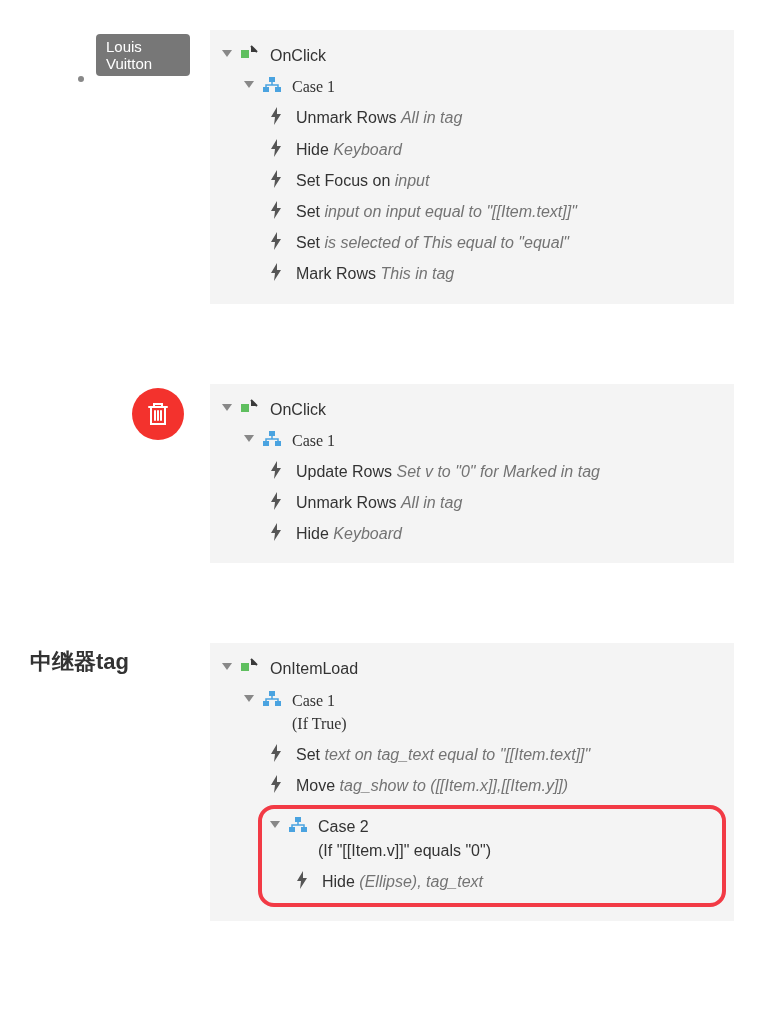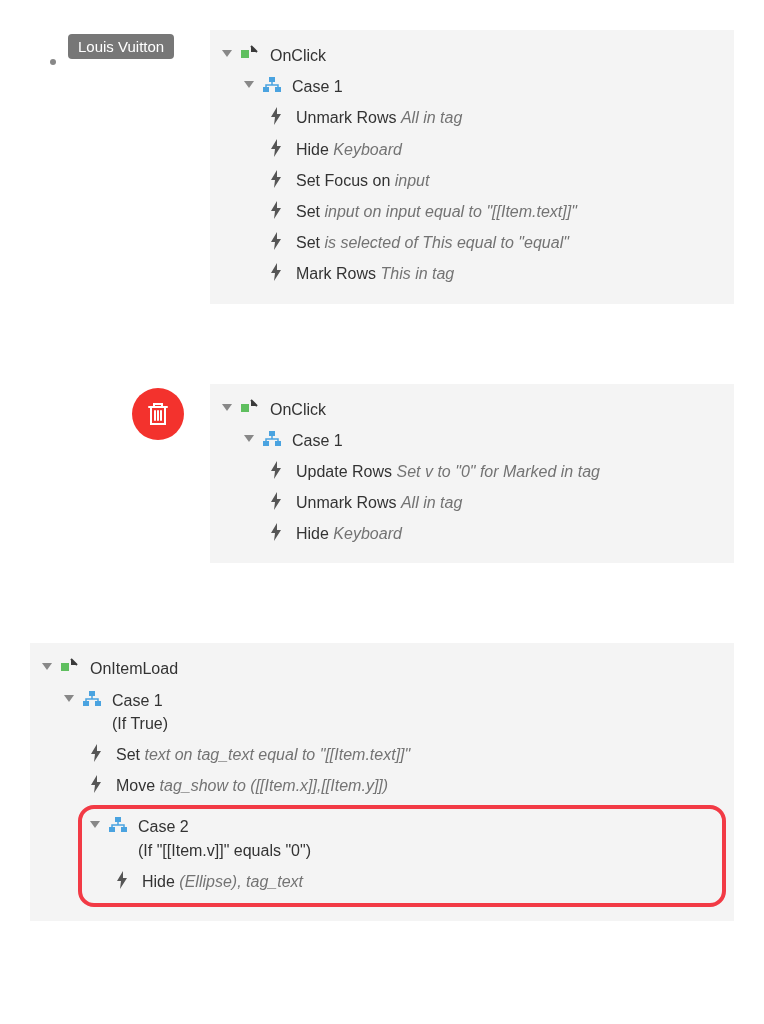--- a/index.html
+++ b/index.html
@@ -25,20 +25,21 @@
     padding-top: 4px;
   }
   .badge {
     display: inline-block;
     background: #777;
     color: #fff;
     padding: 4px 10px;
     border-radius: 4px;
     font-size: 15px;
     position: relative;
+    margin-left: 28px;
   }
   .badge-dot {
     width: 6px;
     height: 6px;
     border-radius: 50%;
     background: #888;
     position: absolute;
     left: -18px;
     bottom: -6px;
   }
@@ -62,21 +63,21 @@
     background: #f4f4f4;
     padding: 10px 12px 14px 12px;
     font-size: 16px;
   }
   .row {
     display: flex;
     align-items: flex-start;
     padding: 4px 0;
     line-height: 1.45;
   }
-  .indent1 { padding-left: 22px; }
+  .indent1 { padding-left: 22px; font-family: Liberation Serif, serif; }
   .indent2 { padding-left: 44px; }
   .disclosure {
     width: 0; height: 0;
     border-left: 5px solid transparent;
     border-right: 5px solid transparent;
     border-top: 7px solid #888;
     margin-right: 8px;
     margin-top: 6px;
     flex-shrink: 0;
   }
@@ -253,20 +254,23 @@
         <svg width="14" height="18" viewBox="0 0 14 18">
             <path d="M8 0 L2 10 L6 10 L5 18 L12 7 L8 7 Z" fill="#555"></path>
           </svg>
       </span>
       <div class="content"><span class="black">Hide </span><span class="green">Keyboard</span></div>
     </div>
   </div>
 </div>
 
 <div class="section">
+  <div class="left-col">
+    <div class="section-title">中继器tag</div>
+  </div>
   <div class="panel">
     <div class="row">
       <span class="disclosure"></span>
       <span class="icon-slot">
         <svg width="20" height="18" viewBox="0 0 20 18">
           <path d="M1 13 L1 5 L9 5 L9 13 Z" fill="#5fbf5f"></path>
           <path d="M11 2 L17 8" stroke="#3a3a3a" stroke-width="2" fill="none" transform="translate(0,-1)"></path>
           <path d="M11 2 L17 8 L11 8 Z" fill="#3a3a3a" transform="translate(0,-1)"></path>
         </svg>
       </span>

